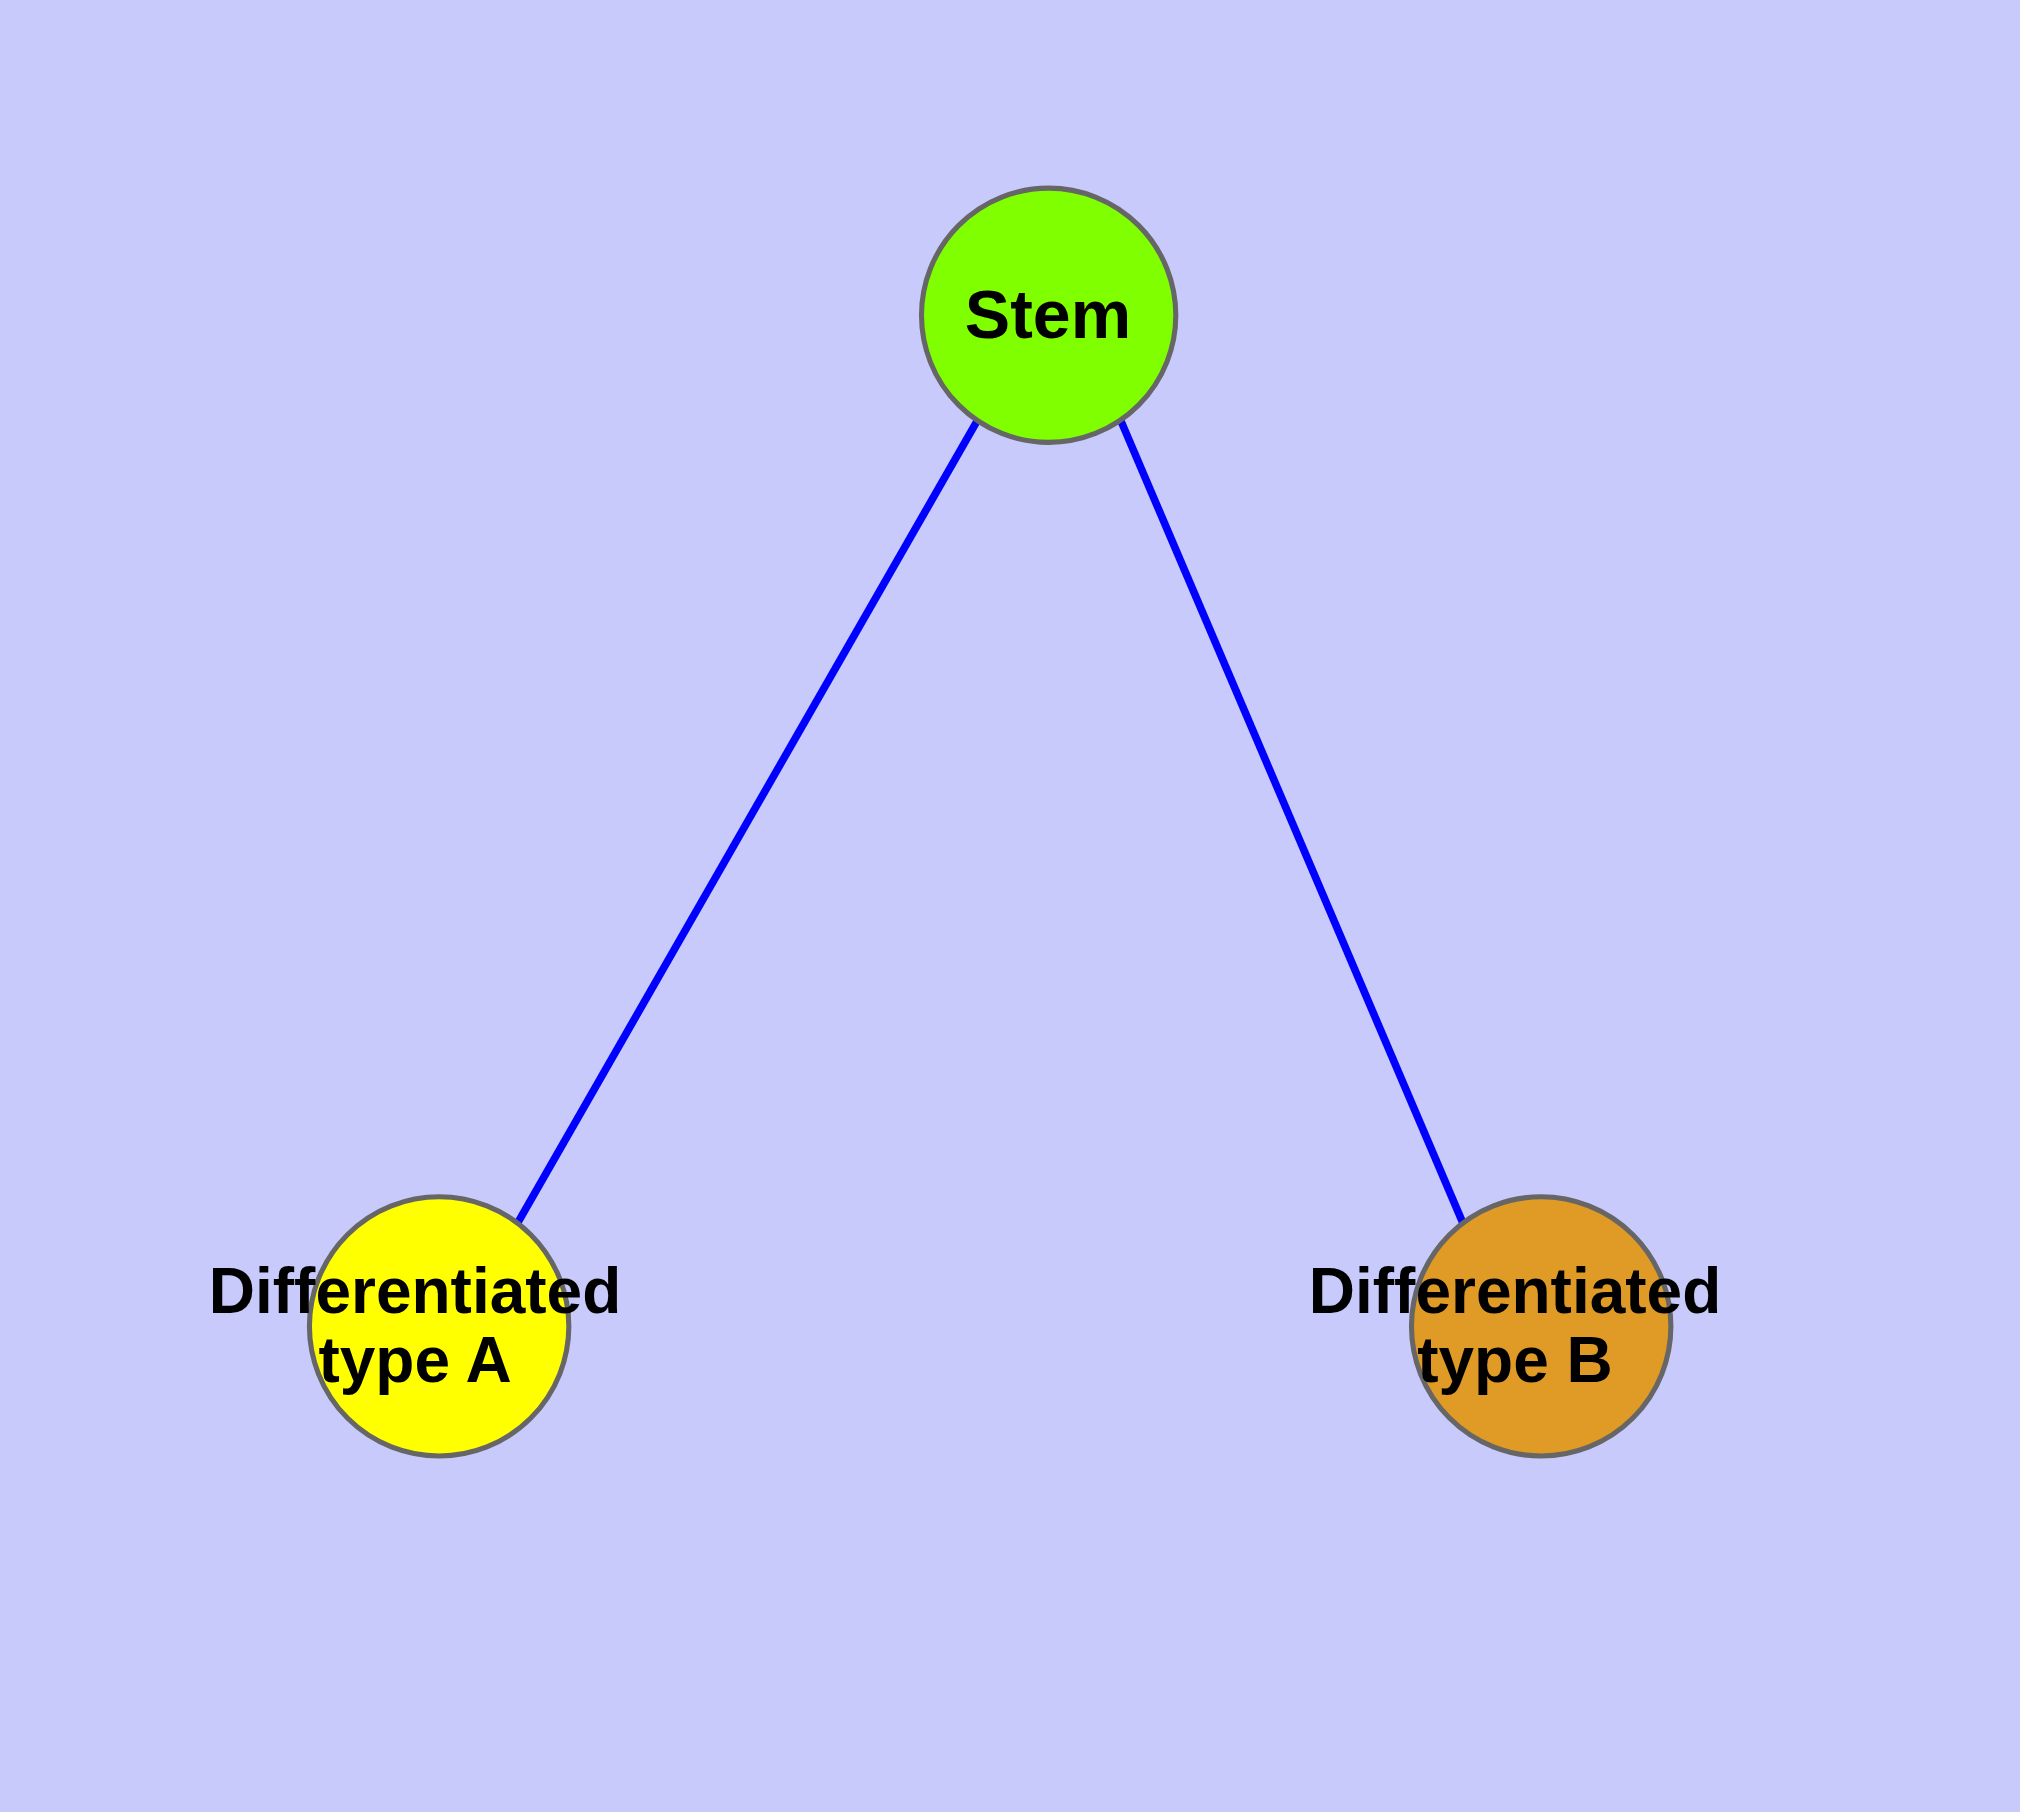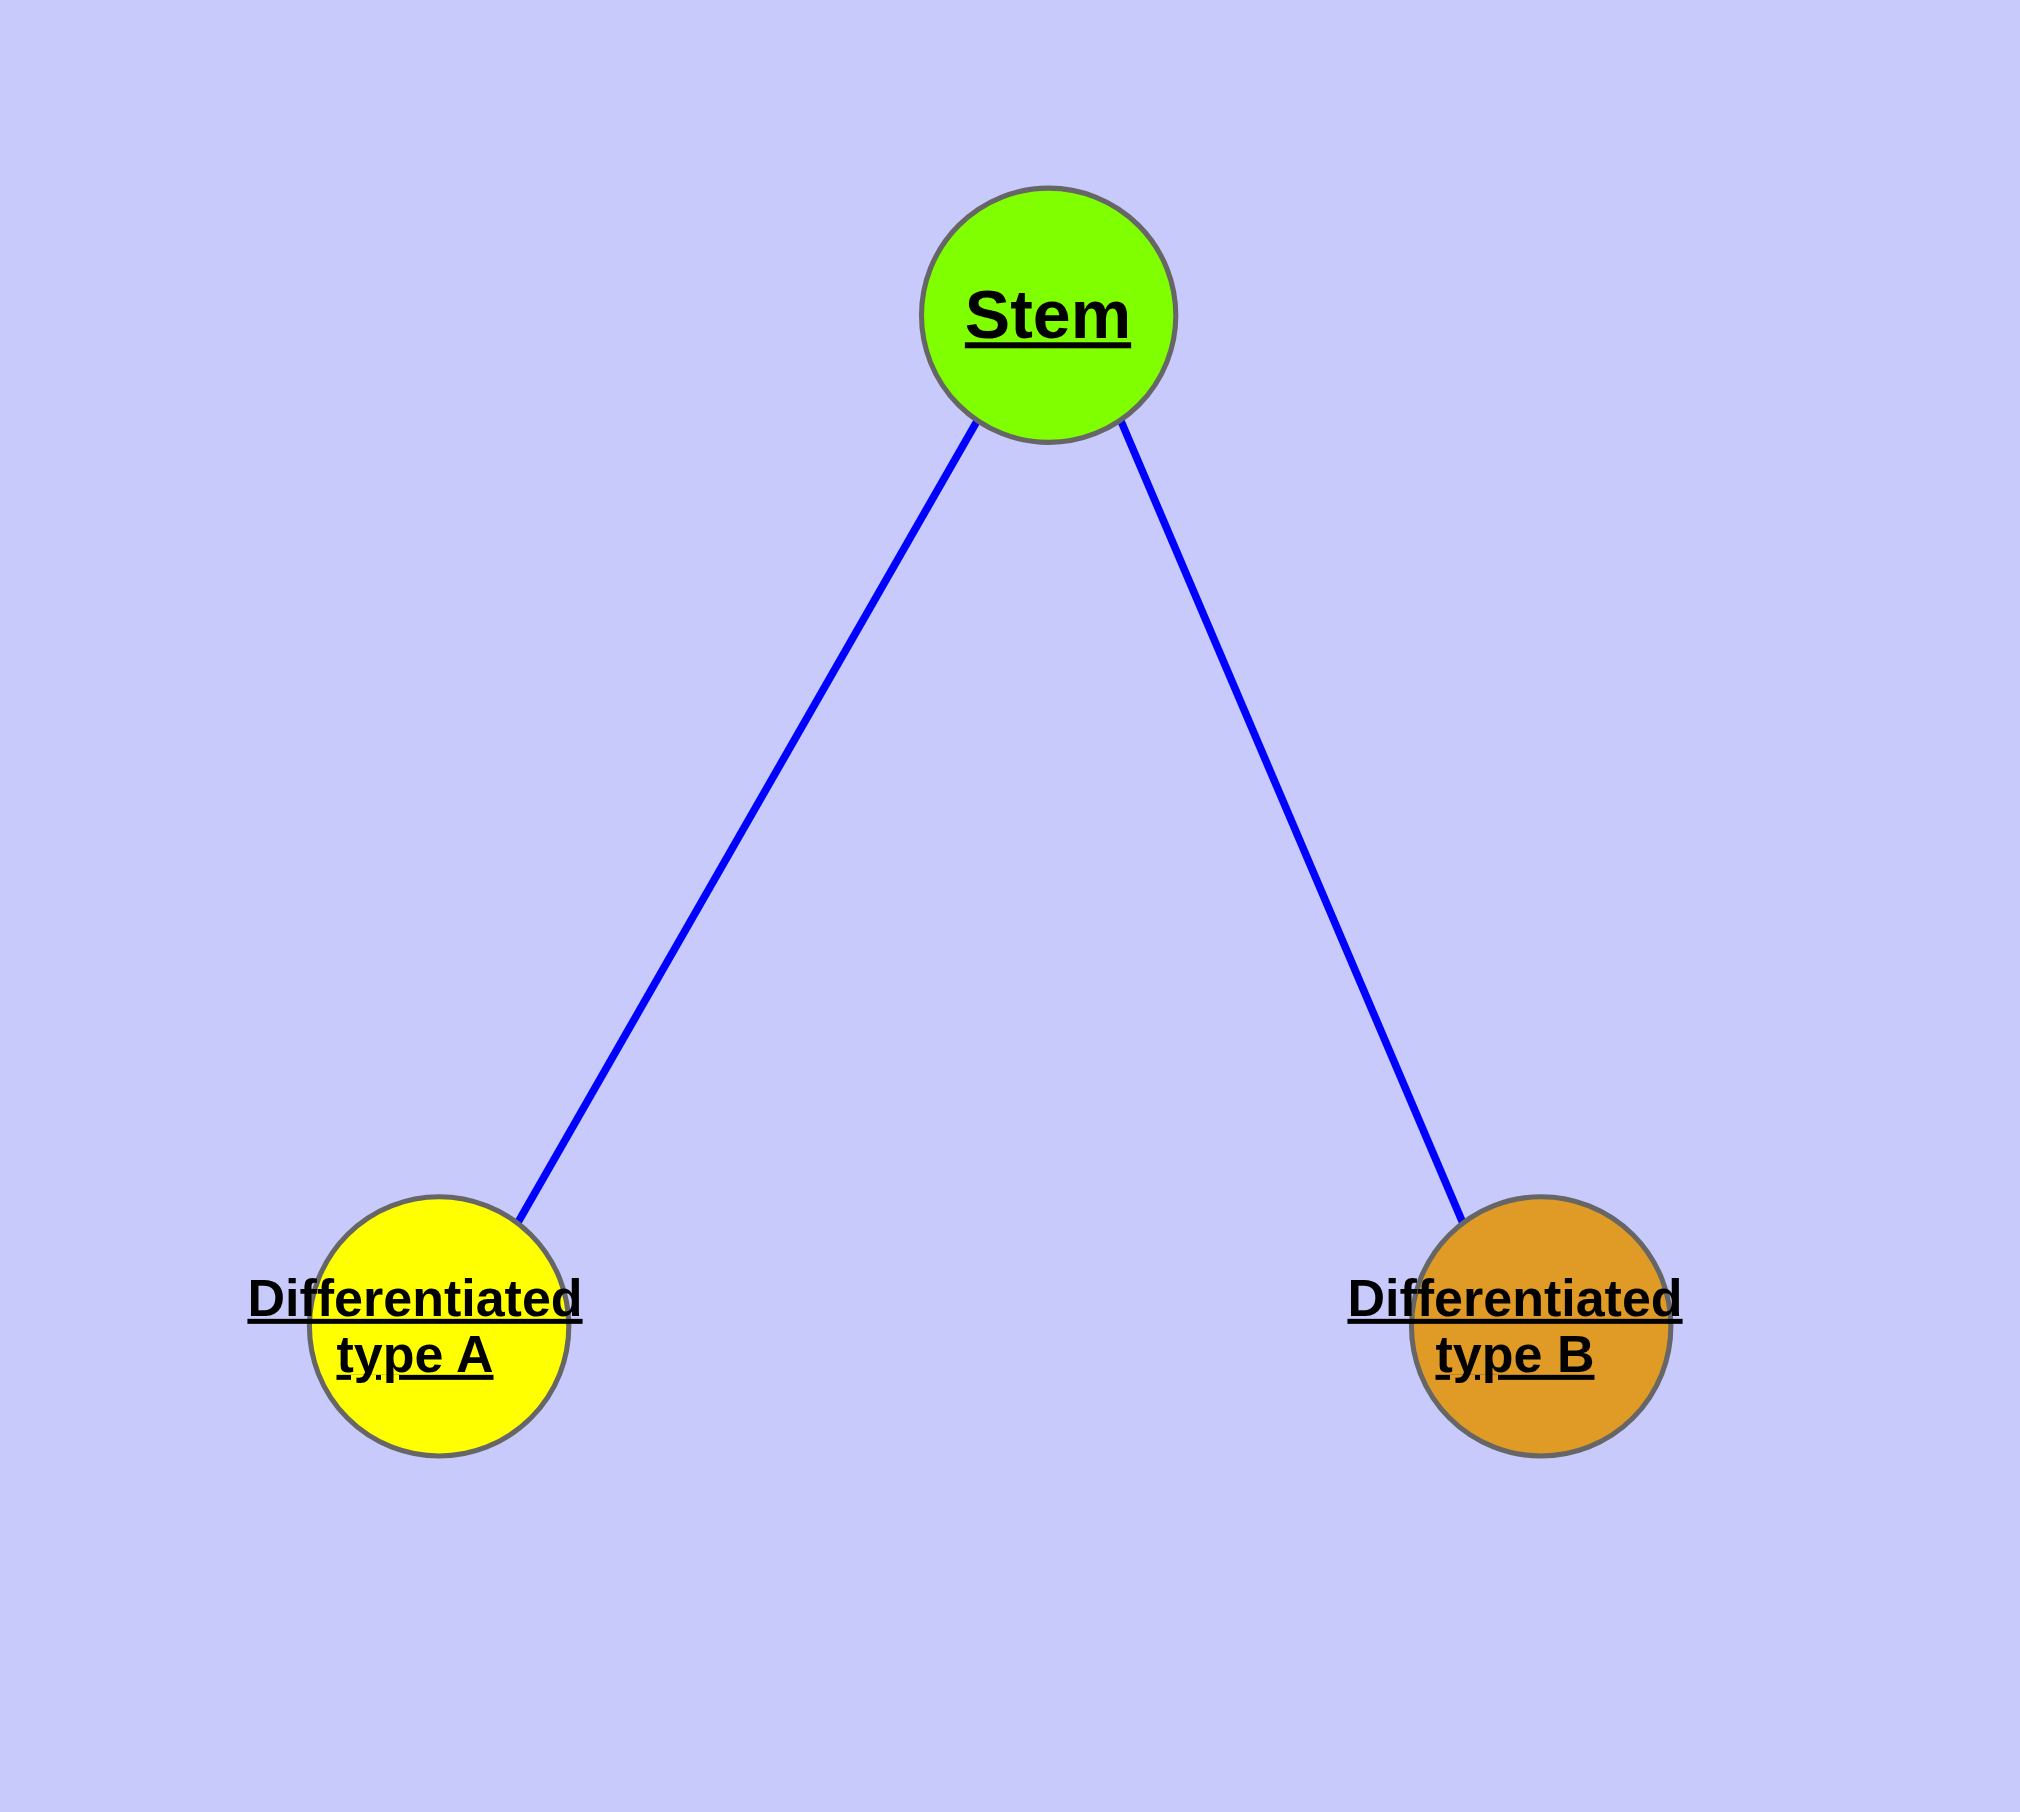--- a/index.html
+++ b/index.html
@@ -26,27 +26,26 @@
   .node-label {
     position: absolute;
     text-align: center;
     font-family: "Liberation Sans", "DejaVu Sans", sans-serif;
     font-weight: bold;
     color: #000000;
     white-space: pre;
     line-height: 1.08;
     pointer-events: none;
     transform: translate(-50%, -50%);
-    text-decoration: underline;
   }
   .label-stem {
     font-size: 68px;
   }
   .label-diff {
-    font-size: 52px;
+    font-size: 64px;
   }
 </style>
 </head>
 <body>
 
 <div id="canvas" style="width: 2021px; height: 1812px;">
 
   <svg id="graph-svg" viewBox="0 0 2384 2138" preserveAspectRatio="none" xmlns="http://www.w3.org/2000/svg" style="width: 2021px; height: 1812px;">
 
     <rect id="bg-rect" x="0" y="0" width="2384" height="2138" fill="#c9cafc"></rect>

